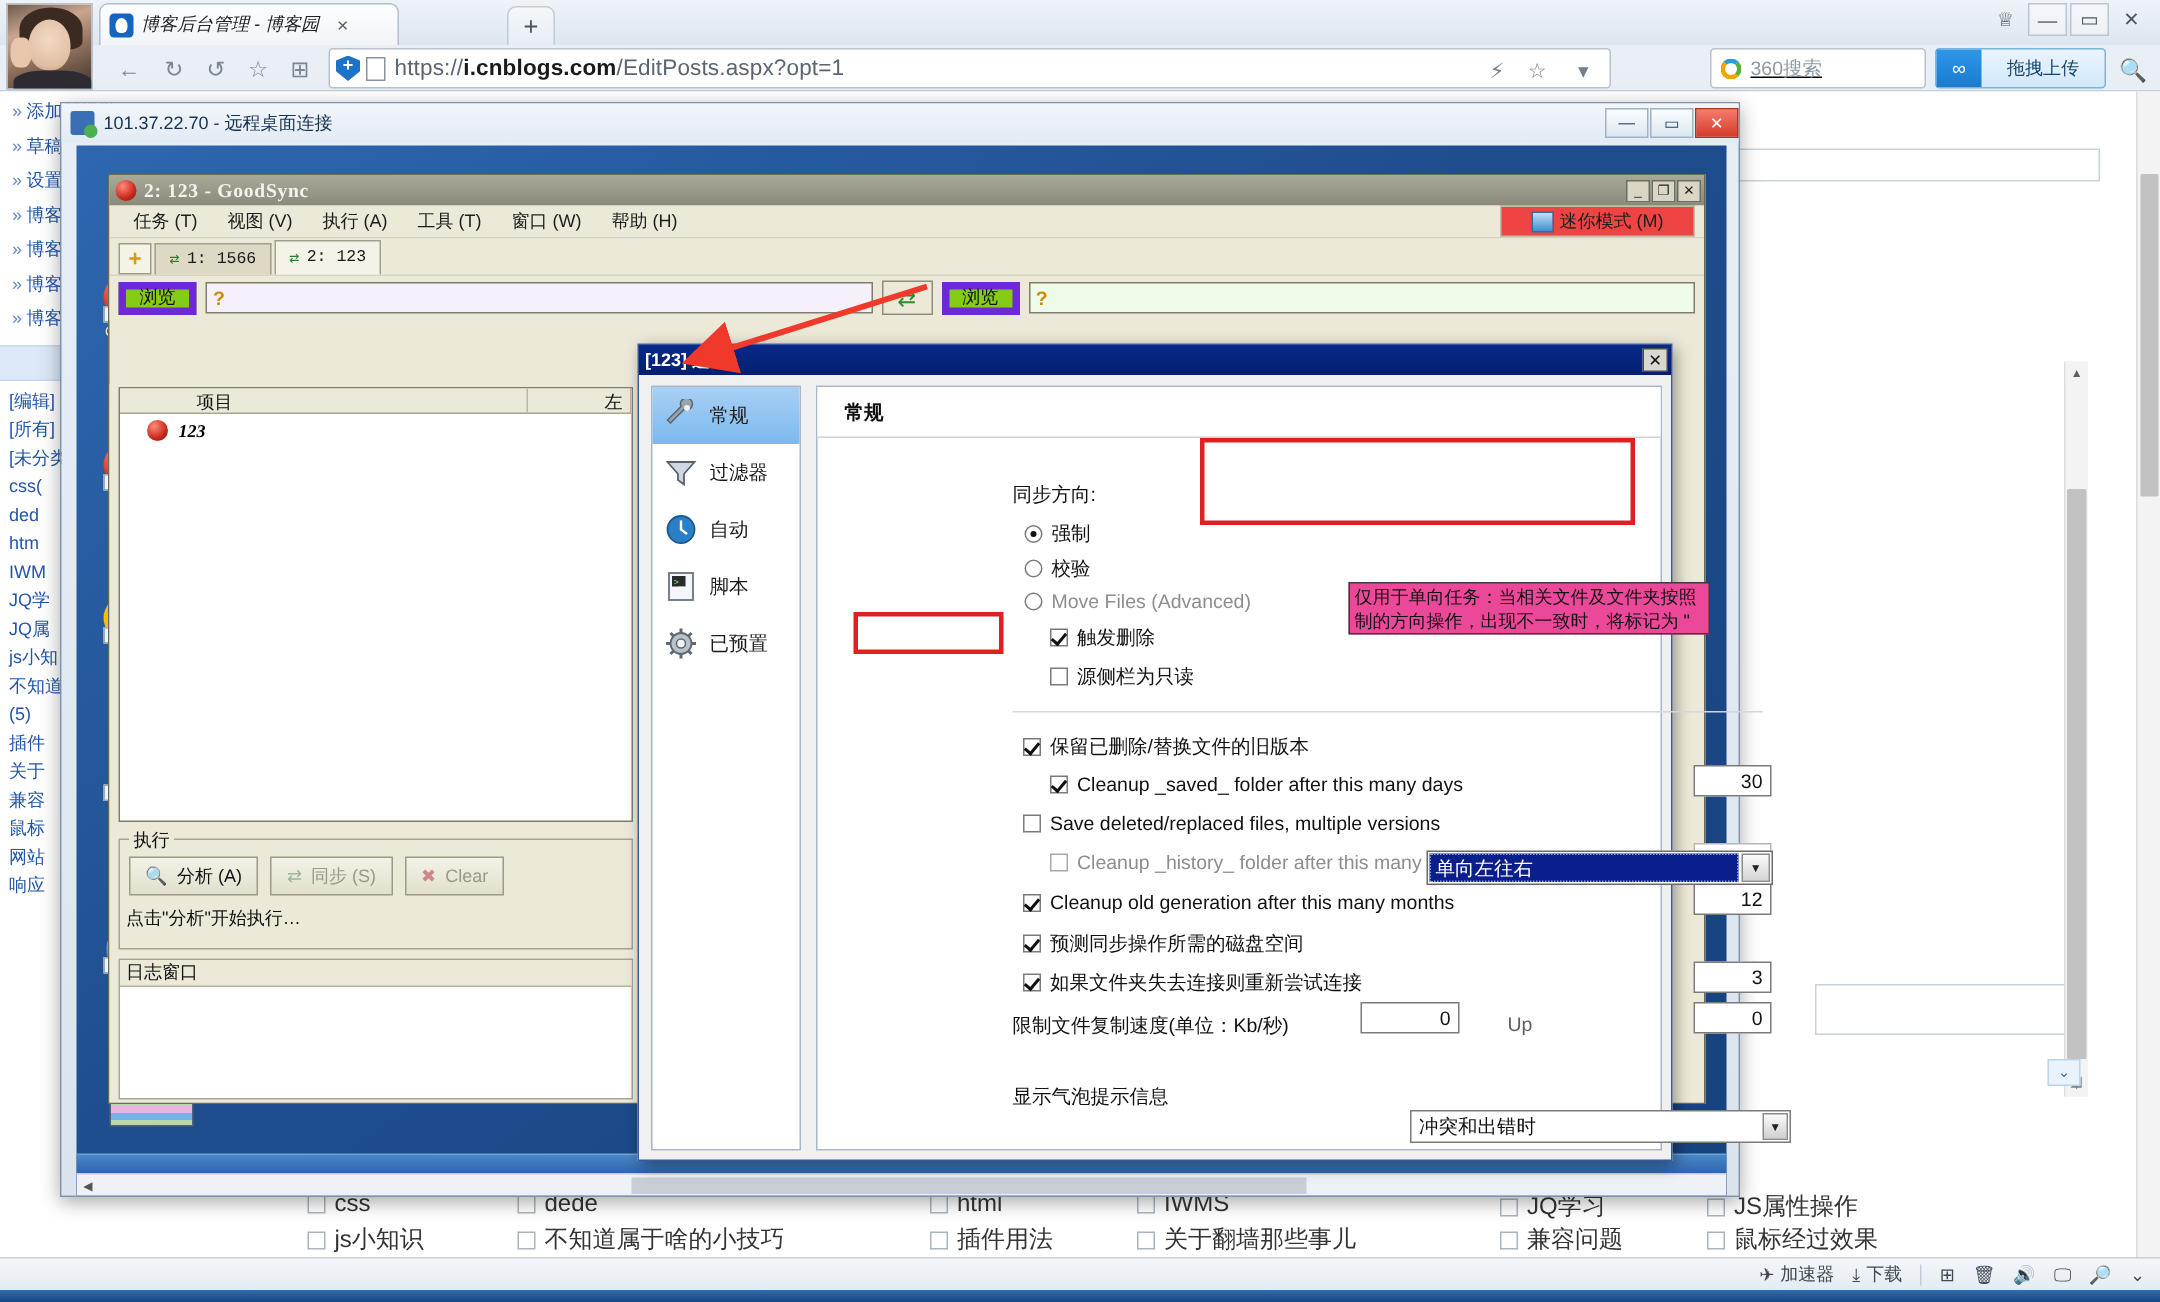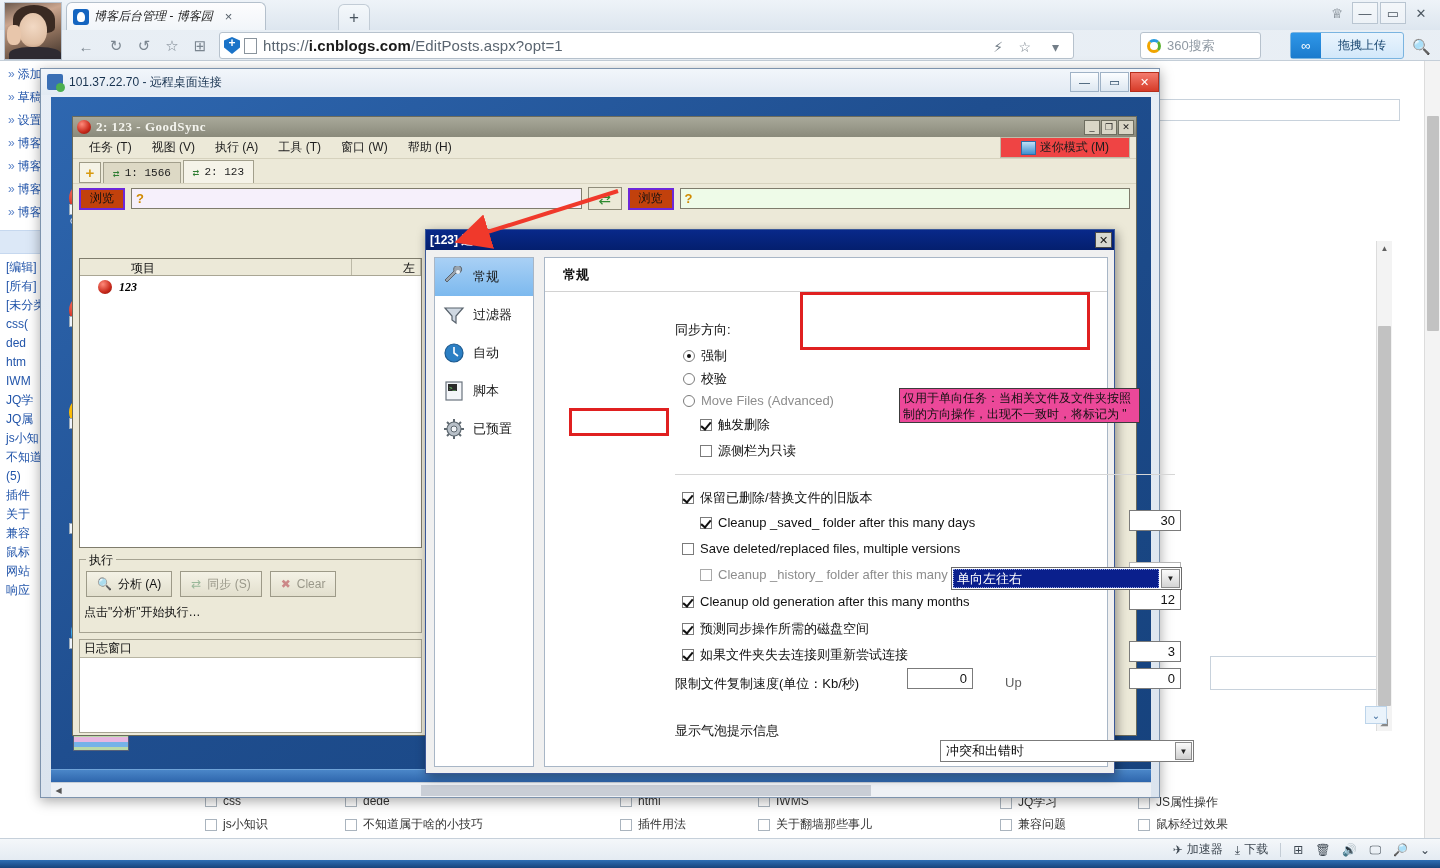--- a/index.html
+++ b/index.html
@@ -104,23 +104,23 @@
     color:#fff; font-size:12px; font-weight:bold;
   }
   #urlbox .pagecorner {
     width:13px; height:16px; border:1px solid #8a949d; background:#fff; margin-right:6px; flex:none;
   }
   #urltext { font-size:15px; color:#5a6570; letter-spacing:.1px; white-space:nowrap; }
   #urltext b { color:#1a1a1a; font-weight:bold; }
   .urlicon { position:absolute; top:6px; color:#737e88; font-size:14px; }
 
   #searchbox {
-    position:absolute; left:1074px; top:2px; width:121px; height:27px;
+    position:absolute; left:1074px; top:2px; width:144px; height:27px;
     background:#fff; border:1px solid #b7c2cd; border-radius:3px;
-    display:flex; align-items:center; padding-left:6px;
+    display:flex; align-items:center; padding-left:6px;text-decoration:underline;
   }
   .o-ring {
     width:14px; height:14px; border-radius:50%;
     border:3px solid #f0a500; border-right-color:#5bb12f; border-top-color:#2a9de0;
     margin-right:6px; flex:none;
   }
   #searchbox span { color:#8f99a3; font-size:13px; }
 
   #upload-pill {
     position:absolute; left:1224px; top:2px; height:27px; width:114px;
@@ -149,21 +149,21 @@
   #leftnav .nv .chev { color:#5f86c9; margin-right:3px; }
   #leftnav .sep { height:24px; background:#dce8f7; border-top:1px solid #c6d8ef; border-bottom:1px solid #c6d8ef; margin:6px 0 4px; }
   #leftnav .cat { height:19px; line-height:19px; padding-left:6px; color:#2255aa; white-space:nowrap; overflow:hidden; }
 
   #contentpane {
     position:absolute; left:160px; top:0; width:1280px; height:780px; background:#fff;
   }
   .editbox {
     position:absolute; background:#fff; border:1px solid #c8d2dc;
   }
-  .cat-row { position:absolute; font-size:12px; color:#333; display:flex; align-items:center; gap:6px; }
+  .cat-row { position:absolute; font-size:16px; color:#333; display:flex; align-items:center; gap:6px; }
   .cb { width:12px; height:12px; border:1px solid #aab4be; background:#fff; display:inline-block; flex:none; }
 
   
   .vscroll { position:absolute; background:#f3f3f3; border-left:1px solid #dcdcdc; }
   .vthumb { position:absolute; background:#c2c2c2; border-radius:1px; }
   .arrowbtn { position:absolute; width:15px; height:15px; color:#606060; font-size:8px;
       display:flex; align-items:center; justify-content:center; background:#f3f3f3; }
 
   
   #statusbar {
@@ -272,21 +272,21 @@
   }
   #gs-tabs .gtab {
     height:21px; padding:0 9px; display:flex; align-items:center; gap:5px;
     background:#ddd9c5; border:1px solid #a29f8c; border-bottom:none; font-size:11px;
     font-family:"Liberation Mono","DejaVu Sans Mono",monospace; color:#1a1a1a;
   }
   #gs-tabs .gtab.active { background:#f5f3e8; height:23px; }
   .sync-arrows { color:#2e7d32; font-size:11px; }
 
   #gs-paths { height:30px; display:flex; align-items:center; gap:6px; padding:3px 6px; background:#ece9d8; border-top:1px solid #d8d4c0; }
-  .pathbtn { height:22px; min-width:44px; padding:0 9px; background:#c2410c; border:2px solid #6d28d9;
+  .pathbtn { height:22px; min-width:44px; padding:0 9px; background:#84cc16; border:5px solid #6d28d9;
     display:flex; align-items:center; justify-content:center; font-size:12px; color:#111; }
   .pathfield { height:21px; flex:1; border:1px solid #7f7c6c; background:#f6f0fb; display:flex; align-items:center; padding-left:4px;
     color:#d08a00; font-weight:bold; font-size:13px; }
   .pathfield.green { background:#eefbe8; }
   .swapbtn { width:34px; height:23px; border:1px solid #8f8c7a; background:#ece9d8;
     display:flex; align-items:center; justify-content:center; color:#2e8b30; font-size:15px; }
 
   #gs-body { position:absolute; left:0; top:139px; width:1063px; height:479px; background:#ece9d8; }
   #gs-list { position:absolute; left:6px; top:2px; width:343px; height:290px; border:1px solid #7f7c6c; background:#fff; }
   .lhdr { height:17px; background:#ece9d8; border-bottom:1px solid #a9a694; display:flex; font-size:12px; color:#111; }

